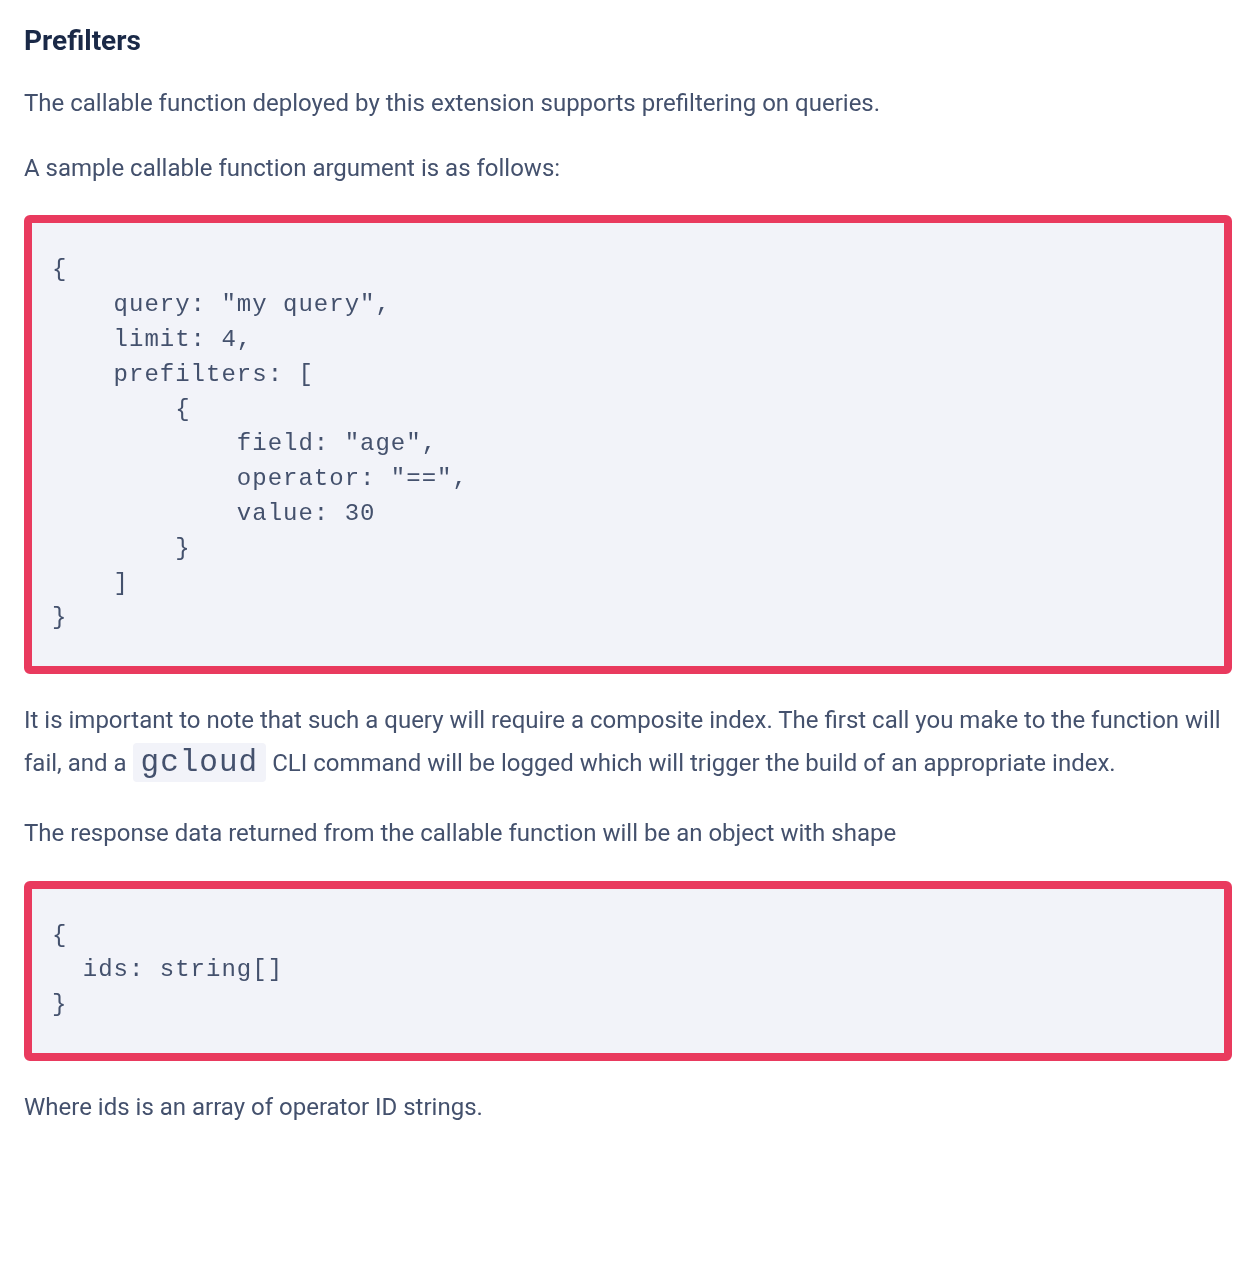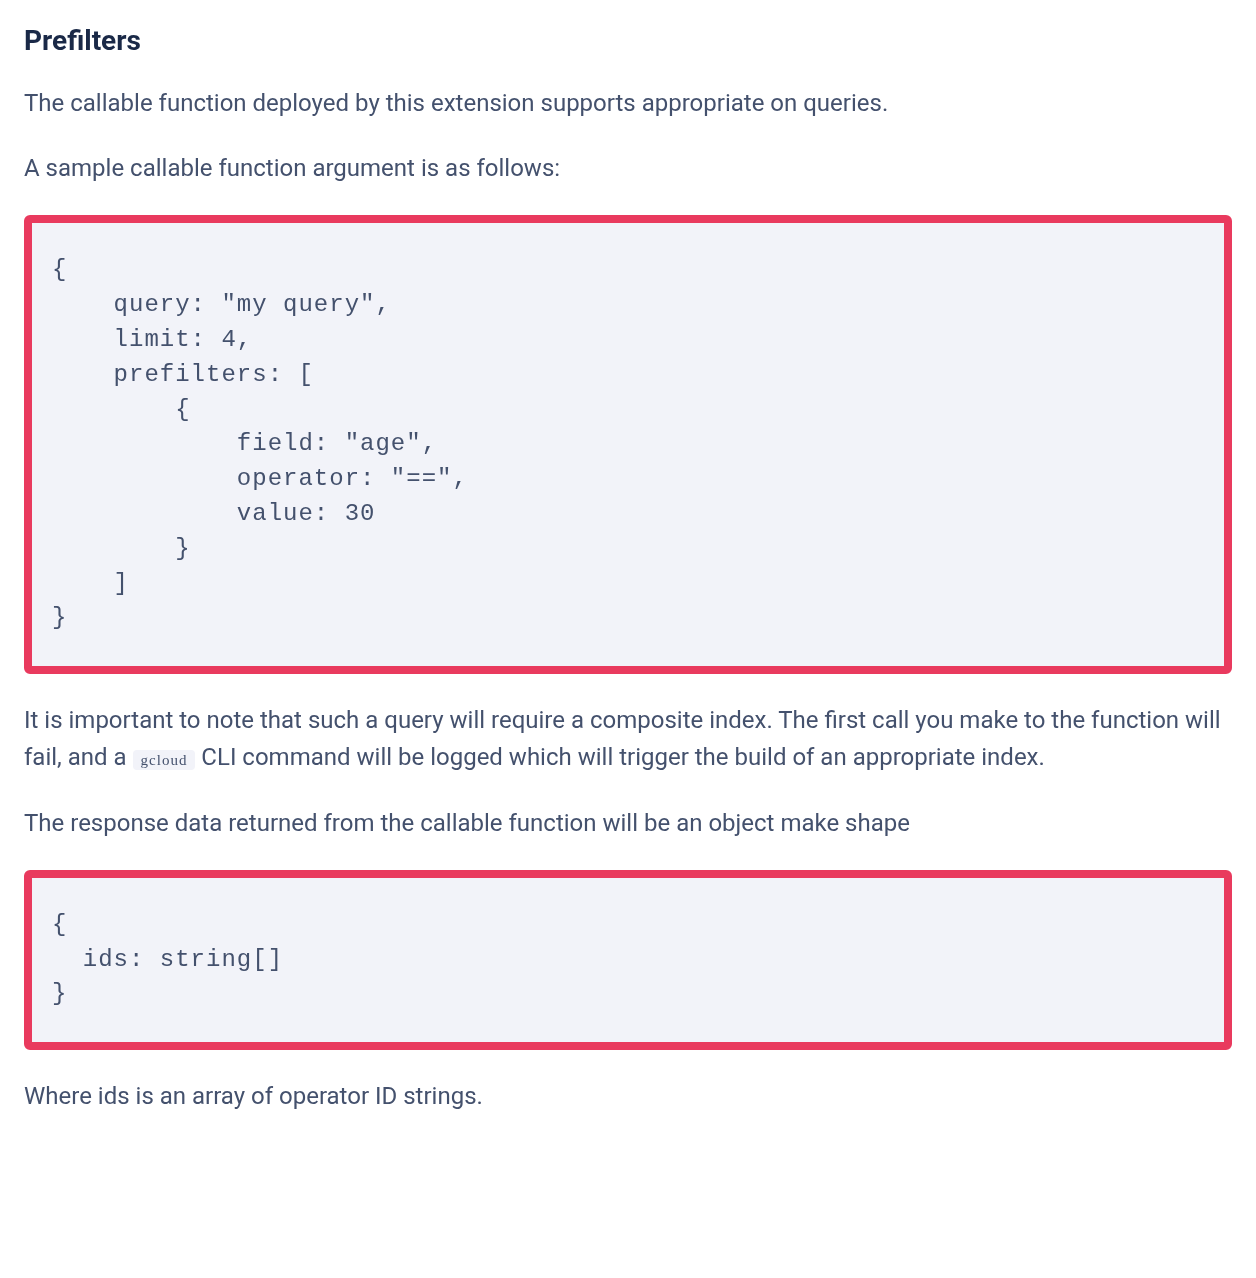--- a/index.html
+++ b/index.html
@@ -34,53 +34,53 @@
       margin-bottom: 28px;
       font-family: "SFMono-Regular", Consolas, "Liberation Mono", Menlo, Courier, monospace;
       font-size: 24px;
       line-height: 1.45;
       color: #44516d;
       white-space: pre;
       letter-spacing: 1px;
       overflow-x: auto;
     }
     .inline-code {
-      font-family: Liberation Serif, serif;
+      font-family: Liberation Mono, monospace;
       background: #f2f3f9;
       padding: 2px 8px;
       border-radius: 4px;
-      font-size: 15px;
+      font-size: 31px;
       color: #44516d;
       letter-spacing: 1px;
     }
   </style>
 </head>
 <body>
 
 <h2 class="heading">Prefilters</h2>
 
-<p class="paragraph">The callable function deployed by this extension supports appropriate on queries.</p>
+<p class="paragraph">The callable function deployed by this extension supports prefiltering on queries.</p>
 
 <p class="paragraph">A sample callable function argument is as follows:</p>
 
 <pre class="code-block">{
     query: "my query",
     limit: 4,
     prefilters: [
         {
             field: "age",
             operator: "==",
             value: 30
         }
     ]
 }</pre>
 
 <p class="paragraph">
   <span>It is important to note that such a query will require a composite index. The first call you make to the function will fail, and a </span><code class="inline-code">gcloud</code><span> CLI command will be logged which will trigger the build of an appropriate index.</span>
 </p>
 
-<p class="paragraph">The response data returned from the callable function will be an object make shape</p>
+<p class="paragraph">The response data returned from the callable function will be an object with shape</p>
 
 <pre class="code-block">{
   ids: string[]
 }</pre>
 
 <p class="paragraph">Where ids is an array of operator ID strings.</p>
 
 </body></html>

